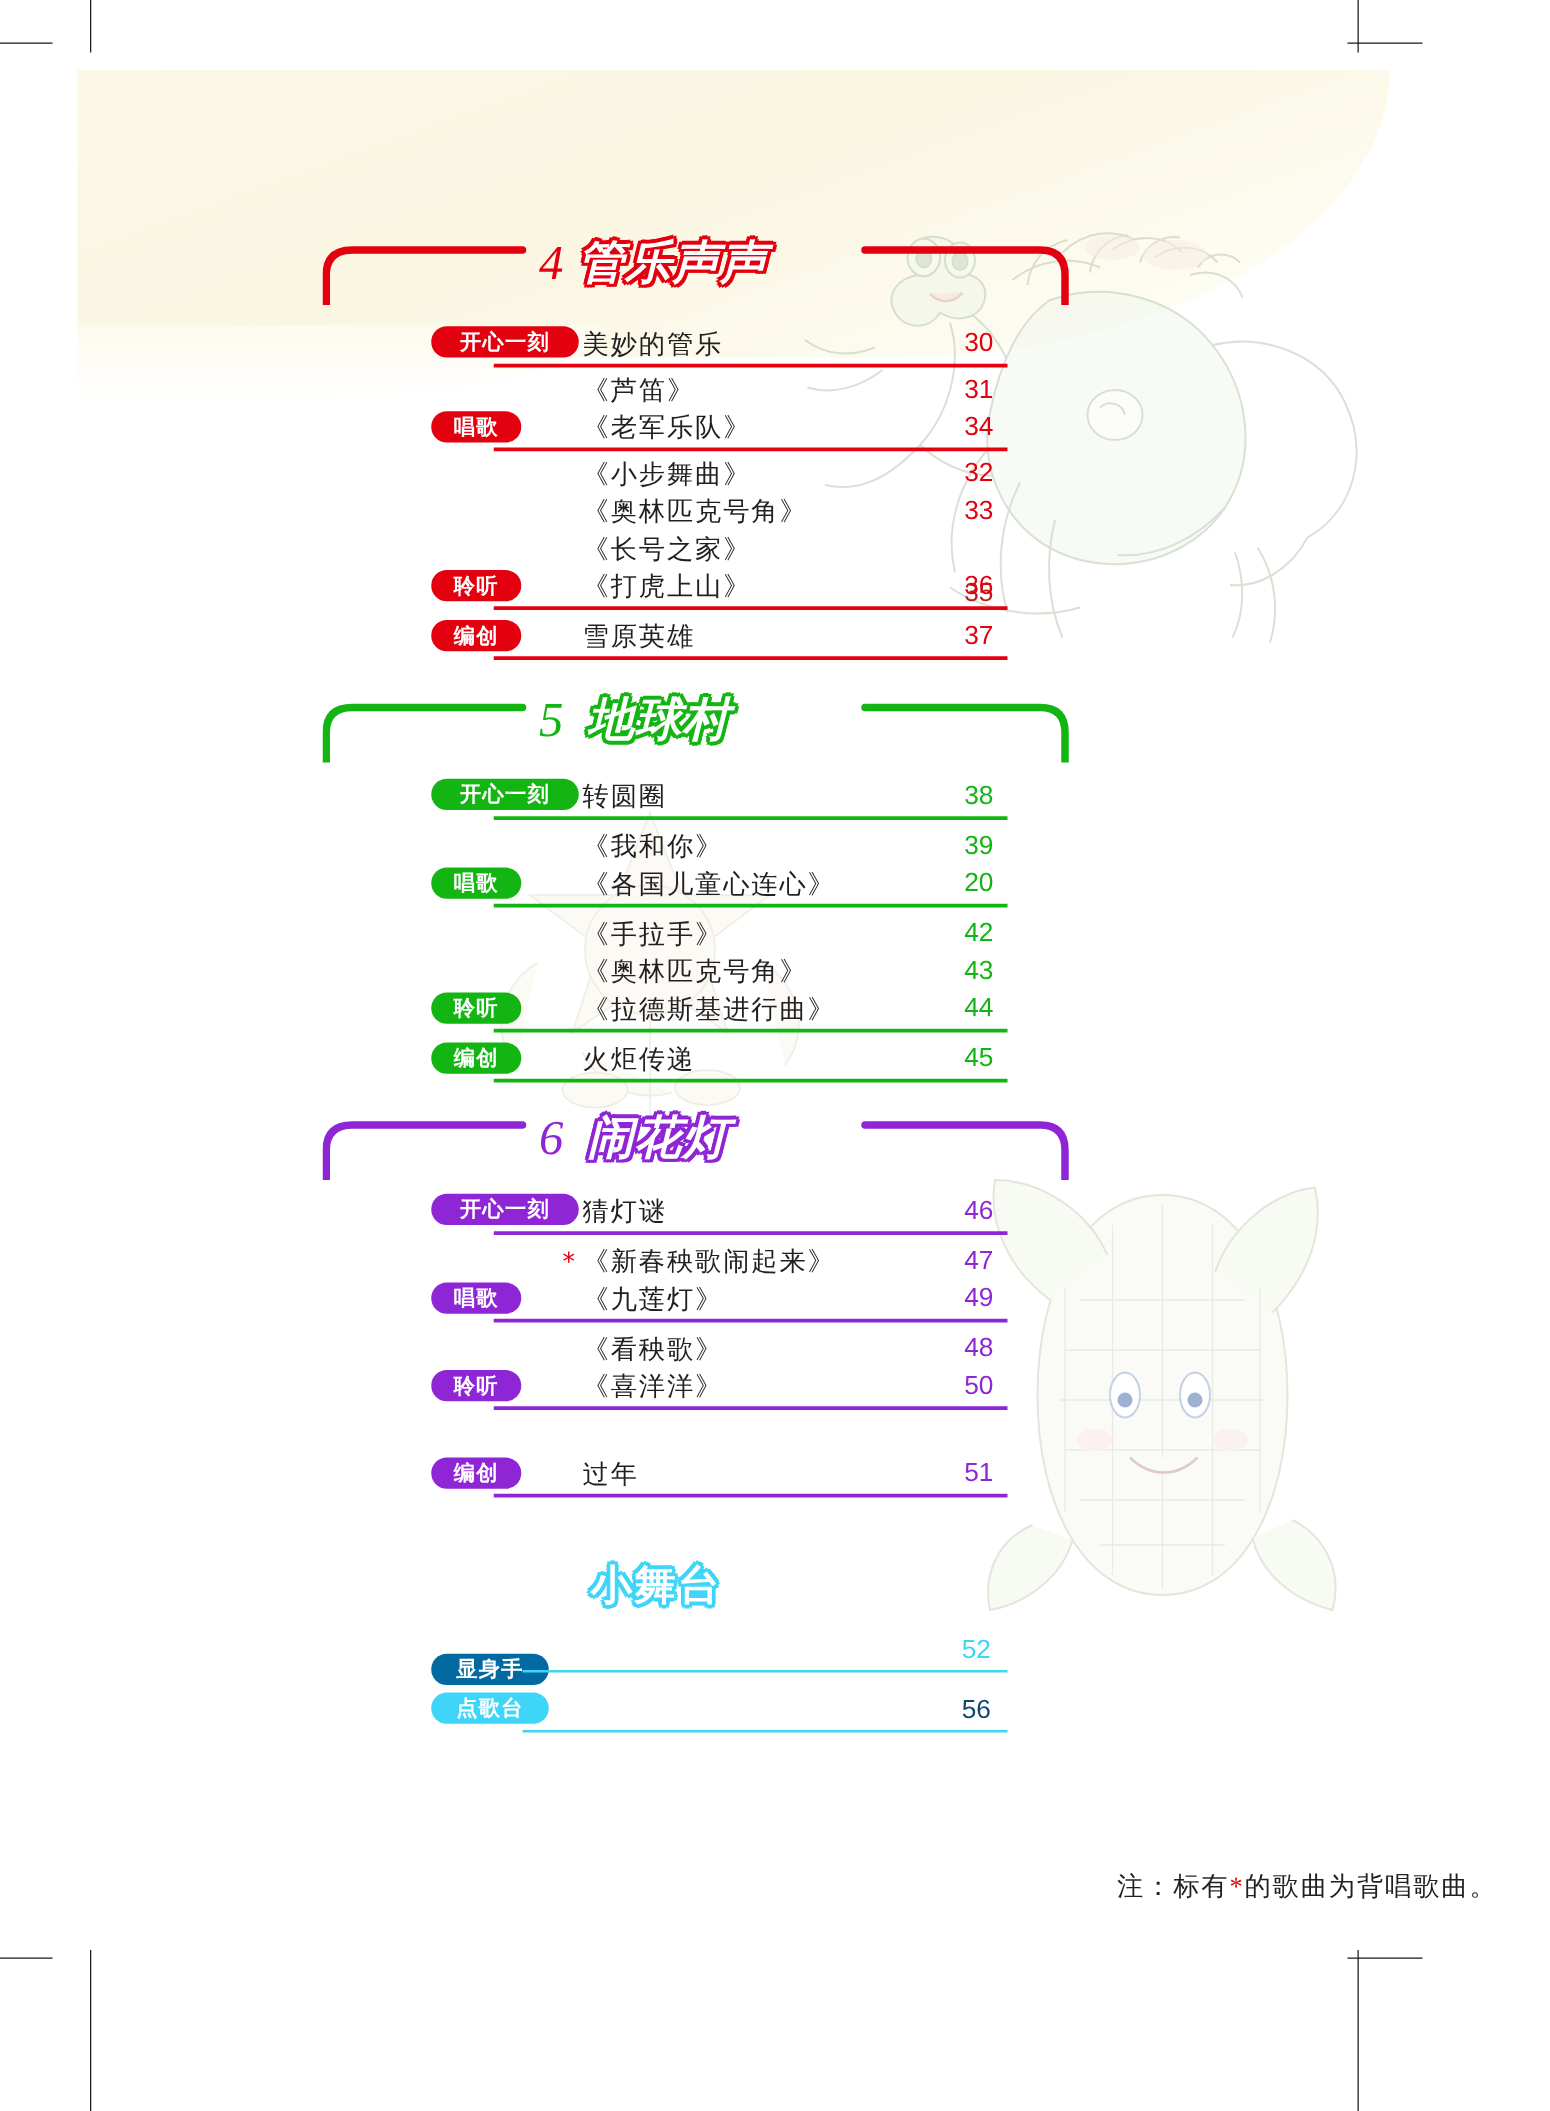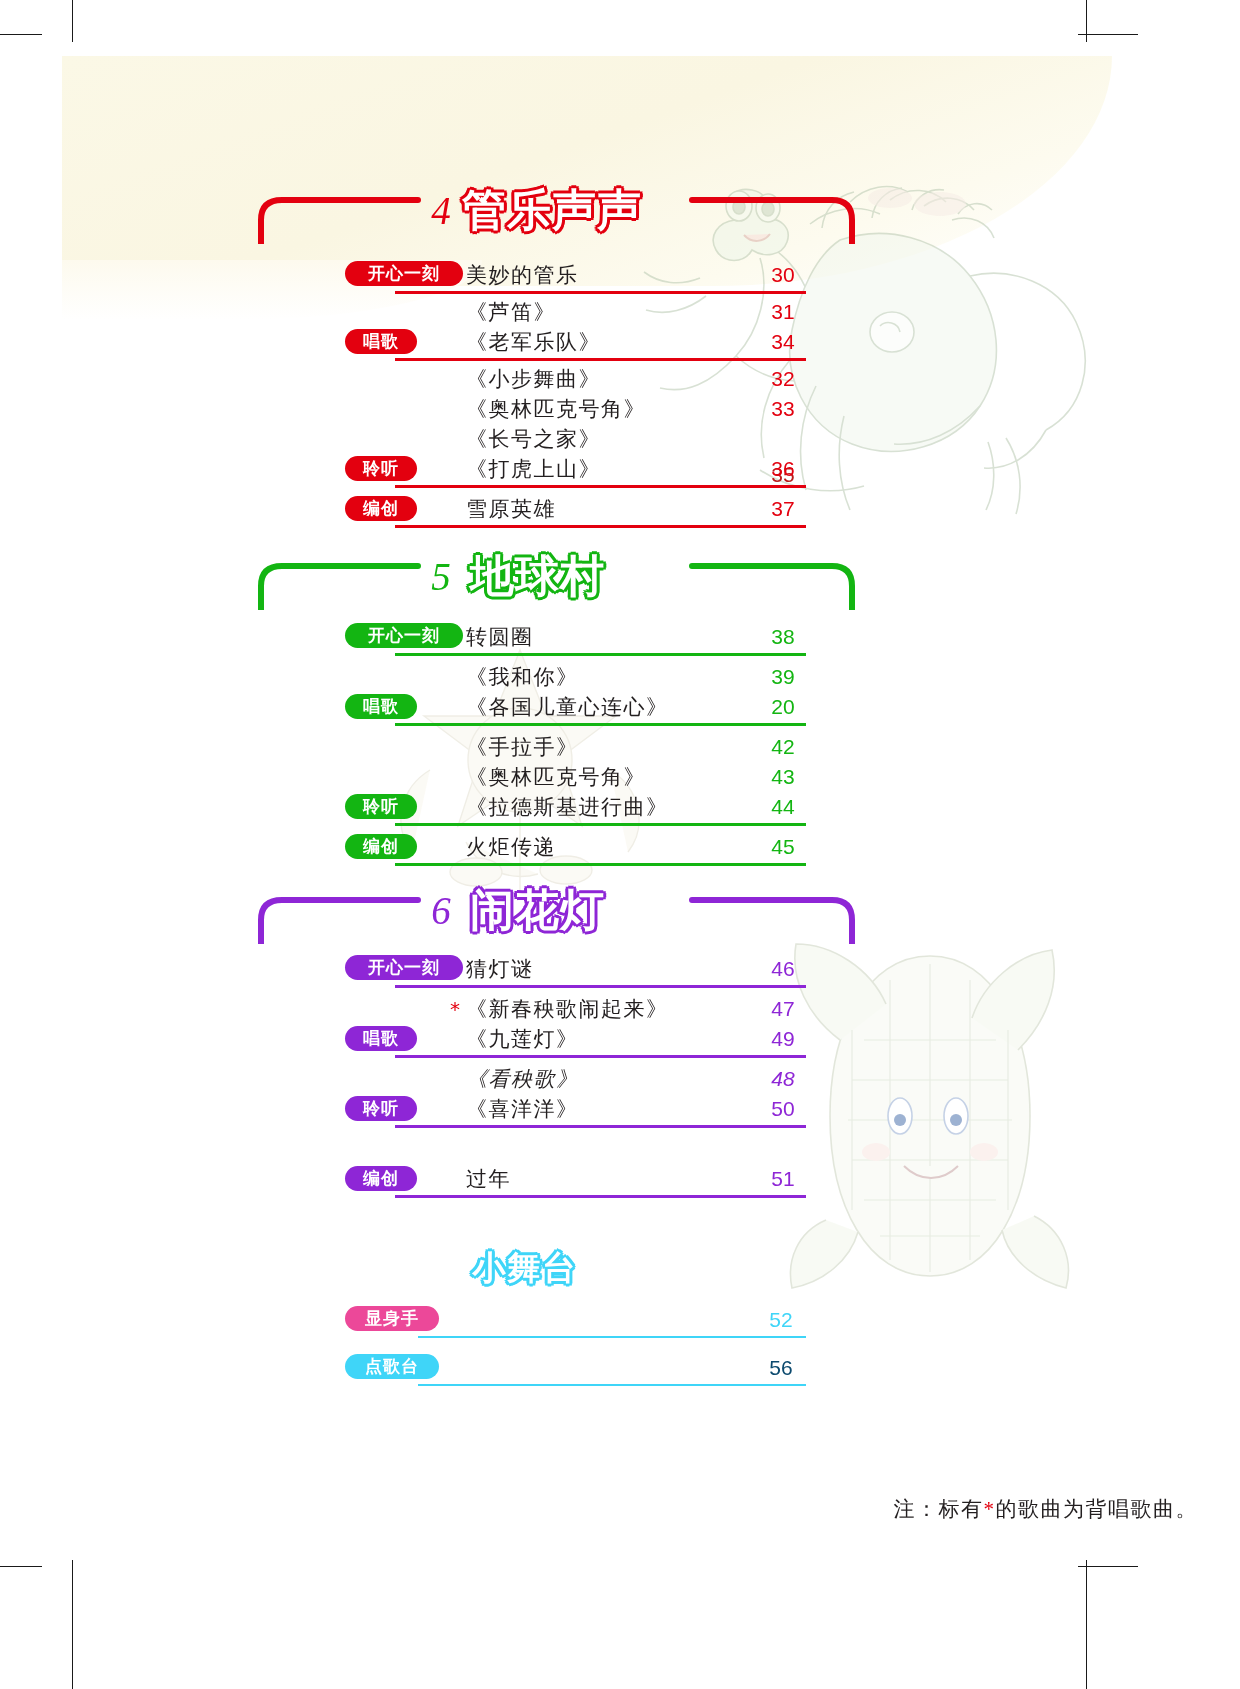--- a/index.html
+++ b/index.html
@@ -84,24 +84,25 @@
     font-style: italic;
     font-size: 39px;
     line-height: 46px;
   }
   .unit-title {
     position: absolute;
     top: 0px;
     left: 462px;
     font-family: "DejaVu Sans", sans-serif;
     font-weight: bold;
-    font-size: 44px;
+    font-size: 37px;
     line-height: 48px;
     letter-spacing: 1px;
     color: #ffffff;
+    font-style: italic;
   }
 
   
   .rows { position: relative; }
   .row {
     position: relative;
     height: 30px;
   }
   .row .title {
     position: absolute;
@@ -421,21 +422,21 @@
         <div class="title">《新春秧歌闹起来》</div>
         <div class="pageno" style="color:#8e26d6;">47</div>
       </div>
       <div class="row" style="top:70px;position:absolute;width:1240px;">
         <div class="tag narrow" style="background:#8e26d6;width:72px;top:2px;">唱歌</div>
         <div class="title">《九莲灯》</div>
         <div class="pageno" style="color:#8e26d6;">49</div>
       </div>
       <div class="group-line" style="top:101px;background:#8e26d6;"></div>
 
-      <div class="row" style="top:110px;position:absolute;width:1240px;font-style:italic;">
+      <div class="row" style="top:110px;position:absolute;width:1240px;">
         <div class="title">《看秧歌》</div>
         <div class="pageno" style="color:#8e26d6;">48</div>
       </div>
       <div class="row" style="top:140px;position:absolute;width:1240px;">
         <div class="tag narrow" style="background:#8e26d6;width:72px;top:2px;">聆听</div>
         <div class="title">《喜洋洋》</div>
         <div class="pageno" style="color:#8e26d6;">50</div>
       </div>
       <div class="group-line" style="top:171px;background:#8e26d6;"></div>
 
@@ -444,21 +445,21 @@
         <div class="title">过年</div>
         <div class="pageno" style="color:#8e26d6;">51</div>
       </div>
       <div class="group-line" style="top:241px;background:#8e26d6;"></div>
     </div>
 
     <div class="stage-title" style="top:1246px;left:-95px;text-shadow:-2.4px -2.4px 0 #3fd5f8, 2.4px -2.4px 0 #3fd5f8, -2.4px 2.4px 0 #3fd5f8, 2.4px 2.4px 0 #3fd5f8, 0 -3px 0 #3fd5f8, 0 3px 0 #3fd5f8, -3px 0 0 #3fd5f8, 3px 0 0 #3fd5f8;">小舞台</div>
 
     <div class="rows" style="position:absolute;left:0;top:1305px;width:1240px;">
       <div class="row" style="top:0;position:absolute;width:1240px;">
-        <div class="tag" style="background:#ec4899;width:94px;top:1px;">显身手</div>
+        <div class="tag" style="background:#0369a1;width:94px;top:18px;">显身手</div>
         <div class="pageno" style="color:#3fd5f8;left:758px;">52</div>
       </div>
       <div class="group-line" style="top:31px;background:#3fd5f8;left:418px;width:388px;height:2px;"></div>
 
       <div class="row" style="top:48px;position:absolute;width:1240px;padding-left:32px;">
         <div class="tag" style="background:#3fd5f8;width:94px;top:1px;">点歌台</div>
         <div class="pageno" style="color:#0c4a6e;left:758px;">56</div>
       </div>
       <div class="group-line" style="top:79px;background:#3fd5f8;left:418px;width:388px;height:2px;"></div>
     </div>

